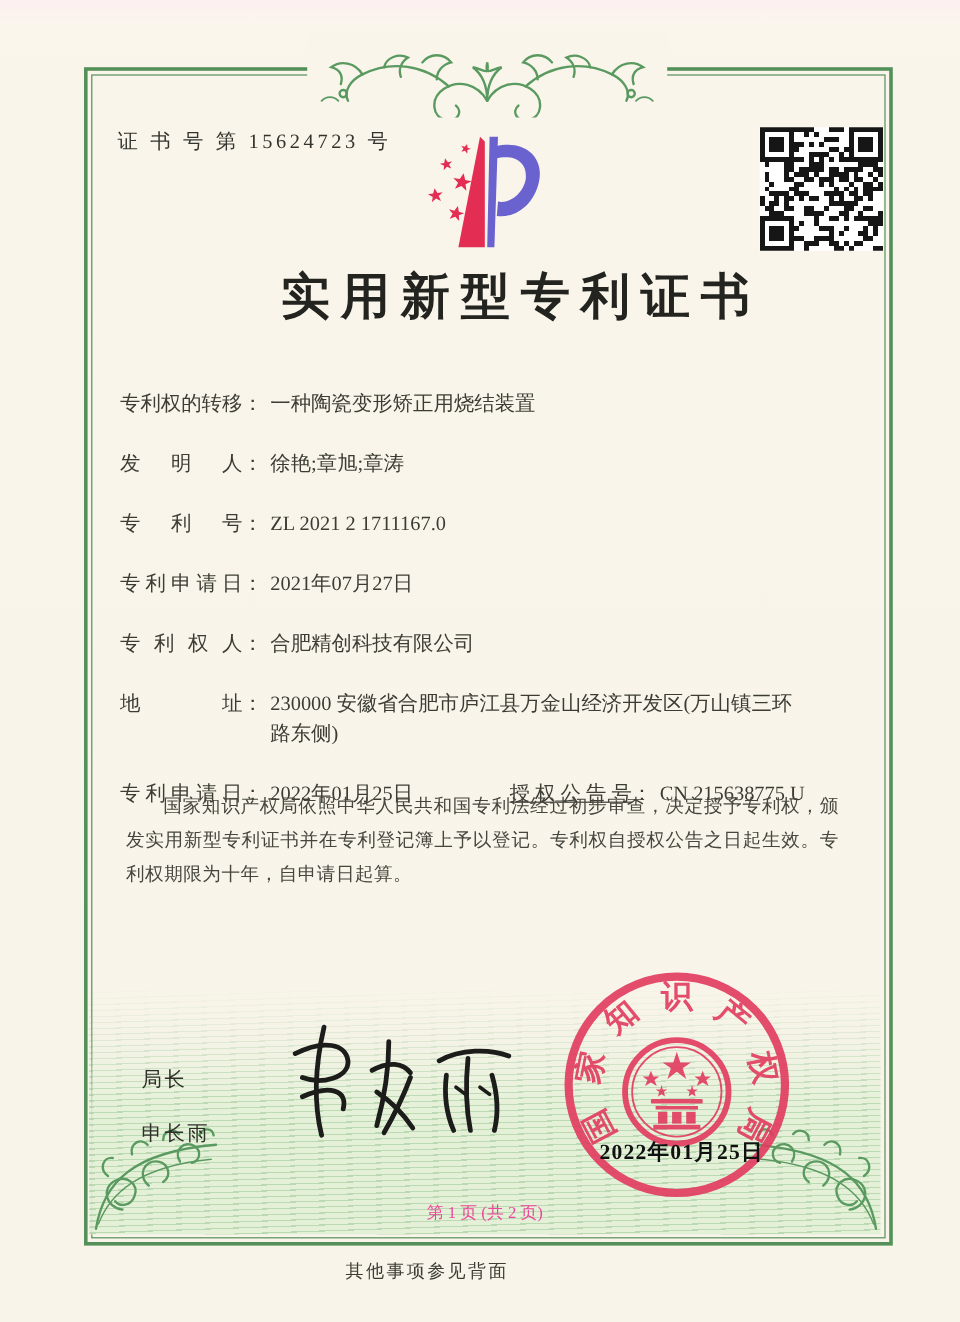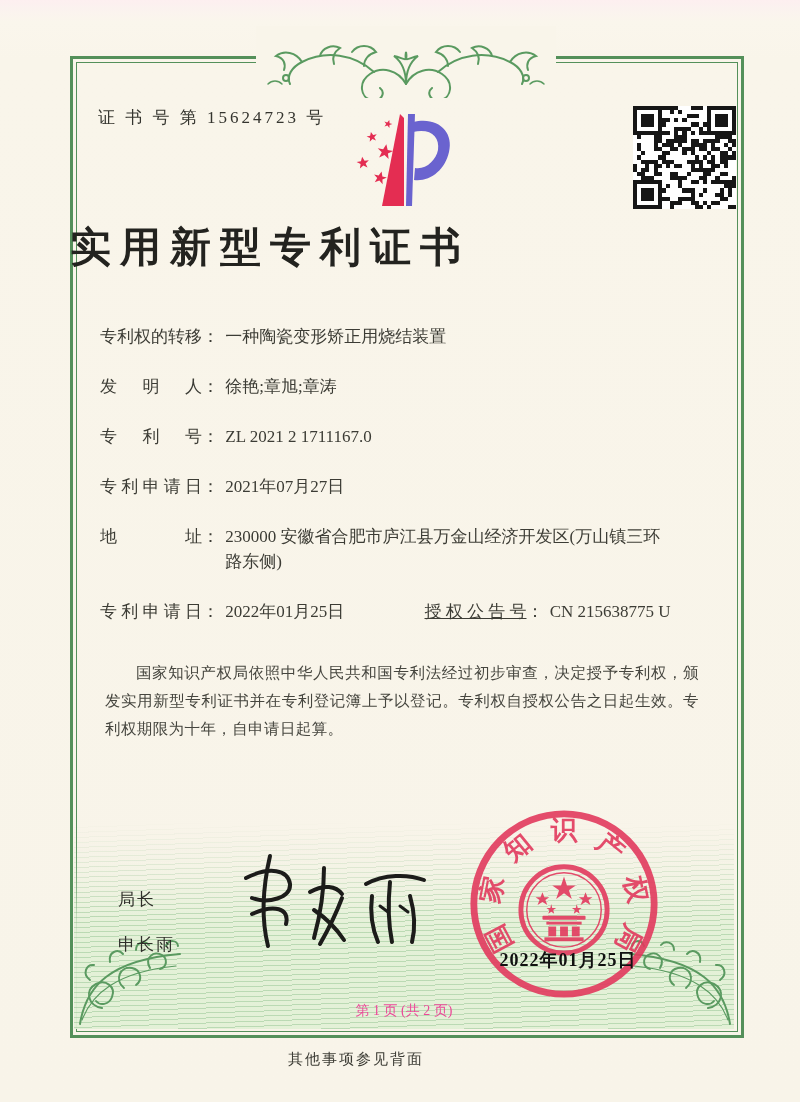--- a/index.html
+++ b/index.html
@@ -17,21 +17,21 @@
   .guilloche{
     position:absolute;left:74px;top:822px;width:660px;height:207px;
     background:
       repeating-linear-gradient(178deg, rgba(120,180,120,.38) 0 1px, rgba(120,180,120,0) 1px 5px),
       linear-gradient(to bottom, rgba(232,242,222,0), rgba(226,240,214,.95) 55%);
     -webkit-mask-image:linear-gradient(to bottom,transparent,black 45%);
     mask-image:linear-gradient(to bottom,transparent,black 45%);
   }
   
   .cert-number{position:absolute;left:98px;top:106px;font-size:17px;letter-spacing:3px;color:#34342e;}
-  .title{position:absolute;left:70px;top:220px;width:564px;text-align:left;
+  .title{position:absolute;left:70px;top:220px;width:564px;text-align:right;
     font-size:41px;font-weight:bold;letter-spacing:9px;color:#23231f;}
   .fields{position:absolute;left:100px;top:326px;width:580px;font-size:17px;color:#3c3c35;}
   .frow{margin-bottom:27px;line-height:21px;}
   .flabel{display:inline-block;width:102px;text-align:justify;text-align-last:justify;vertical-align:top;}
   .fcolon{display:inline-block;vertical-align:top;margin-right:2px;}
   .fvalue{display:inline-block;vertical-align:top;max-width:442px;line-height:25px;margin-top:-2px;}
   .fvalue.short{width:176px;}
   .flabel2{display:inline-block;width:102px;text-align:justify;text-align-last:justify;vertical-align:top;margin-left:19px;text-decoration:underline;}
   .paras{position:absolute;left:88px;top:642px;width:628px;font-size:15.5px;line-height:1.82;
     color:#46463f;letter-spacing:.4px;text-align:justify;}
@@ -455,20 +455,24 @@
     </div>
     <div class="frow">
       <span class="flabel">专利号</span><span class="fcolon">：</span>
       <span class="fvalue">ZL 2021 2 1711167.0</span>
     </div>
     <div class="frow">
       <span class="flabel">专利申请日</span><span class="fcolon">：</span>
       <span class="fvalue">2021年07月27日</span>
     </div>
     <div class="frow">
+      <span class="flabel">专利权人</span><span class="fcolon">：</span>
+      <span class="fvalue">合肥精创科技有限公司</span>
+    </div>
+    <div class="frow">
       <span class="flabel">地址</span><span class="fcolon">：</span>
       <span class="fvalue" style="width:440px;">230000 安徽省合肥市庐江县万金山经济开发区(万山镇三环路东侧)</span>
     </div>
     <div class="frow">
       <span class="flabel">专利申请日</span><span class="fcolon">：</span>
       <span class="fvalue short">2022年01月25日</span>
       <span class="flabel2">授权公告号</span><span class="fcolon">：</span>
       <span class="fvalue">CN 215638775 U</span>
     </div>
   </div>

